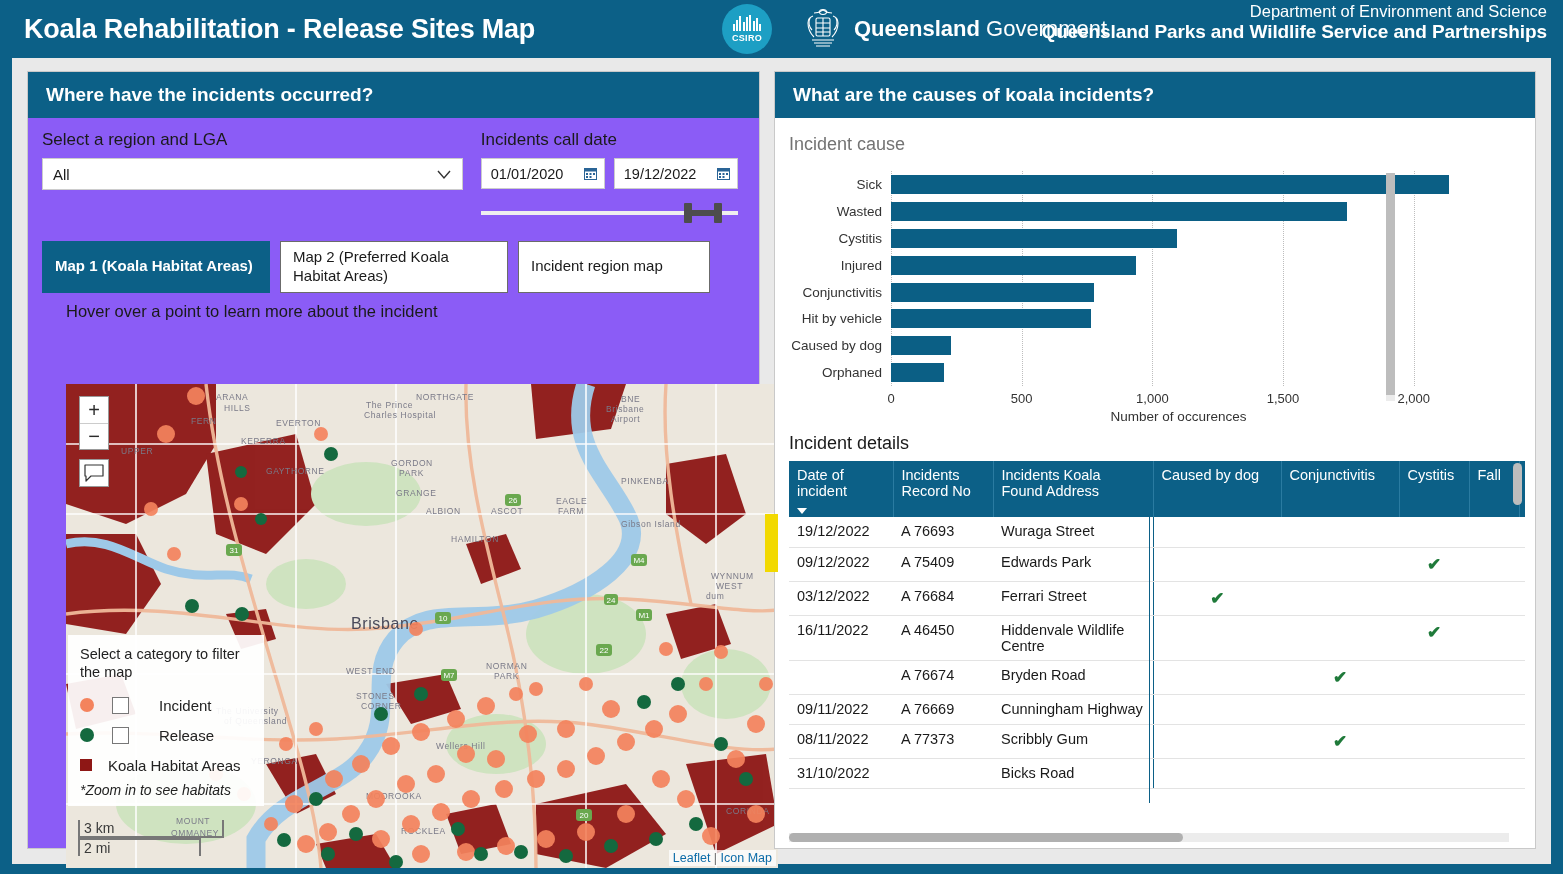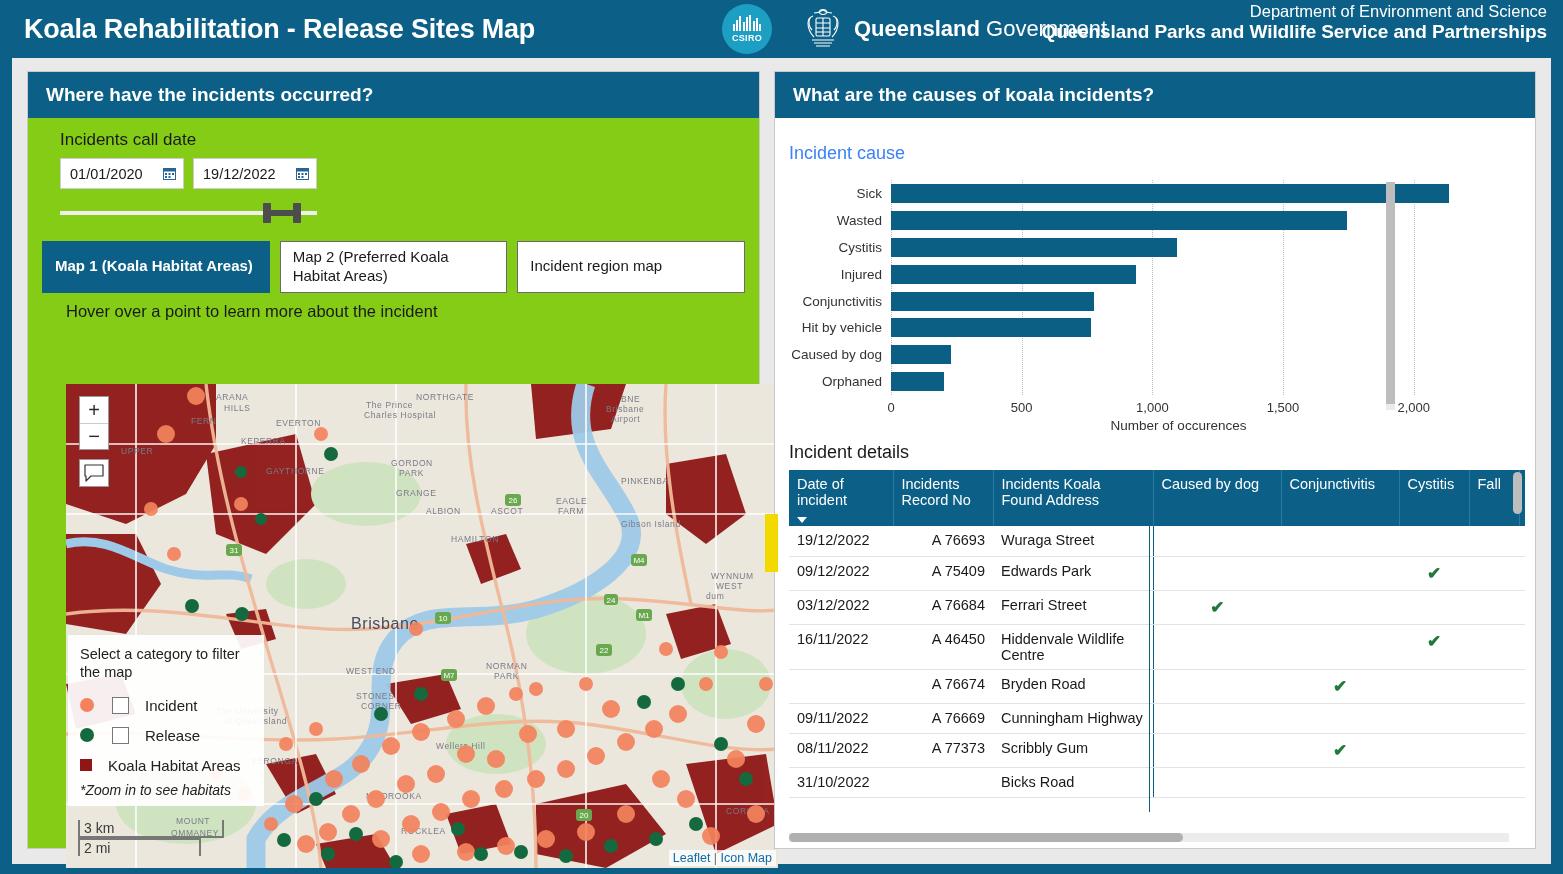--- a/index.html
+++ b/index.html
@@ -56,21 +56,21 @@
   .page {
     position: absolute; left: 12px; top: 58px;
     width: 1539px; height: 806px;
     background: #e9e9e9;
   }
 
   
   .panel-left {
     position: absolute; left: 15px; top: 13px;
     width: 733px; height: 778px;
-    background: #84cc16;
+    background: #8b5cf6;
     border: 1px solid #c9c9c9;
   }
   .panel-head {
     background: #0c6087; color: #fff;
     height: 46px; display: flex; align-items: center;
     padding-left: 18px;
     font-size: 19px; font-weight: bold;
   }
   .ctrl-row { padding: 12px 14px 0 14px; display: flex; }
   .ctrl-col-left { width: 430px; }
@@ -118,21 +118,21 @@
 
   .tabs { display: flex; gap: 10px; padding: 18px 14px 0 14px; }
   .tab {
     border: 1px solid #6b6b6b; background: #fff; color: #1a1a1a;
     font-size: 15px; display: flex; align-items: center;
     padding: 6px 12px; line-height: 1.25; min-height: 46px;
   }
   .tab.active { background: #0c6087; color: #fff; border-color: #0c6087; font-weight: bold; }
   .tab.t1 { width: 228px; }
   .tab.t2 { width: 228px; }
-  .tab.t3 { width: 228px; }
+  .tab.t3 { width: 192px; }
 
   .hover-hint { font-size: 16.5px; color: #1a1a1a; padding: 9px 0 6px 38px; }
 
   
   .map {
     position: absolute; left: 38px; top: 312px;
     width: 712px; height: 484px;
     overflow: hidden;
     background: #e9e3d8;
     border: 0;
@@ -160,21 +160,21 @@
   .legend-title { font-size: 14.5px; color: #222; line-height: 1.25; margin-bottom: 9px; }
   .legend-row { display: flex; align-items: center; height: 30px; }
   .dot { width: 14px; height: 14px; border-radius: 50%; }
   .dot.incident { background: #f4835d; }
   .dot.release { background: #14693f; }
   .sq { width: 12px; height: 12px; background: #8e1715; }
   .cb {
     width: 17px; height: 17px; border: 1px solid #777; background:#fff;
     margin-left: 18px;
   }
-  .legend-row span.lbl { font-size: 15px; color: #222; margin-left: 16px; }
+  .legend-row span.lbl { font-size: 15px; color: #222; margin-left: 30px; }
   .legend-row.habitat span.lbl { margin-left: 16px; }
   .legend-note { font-size: 14px; font-style: italic; color: #222; margin-top: 2px; }
 
   .scalebar { position: absolute; left: 12px; bottom: 12px; z-index: 6; color: #3a3a3a; }
   .scalebar .sb {
     border-left: 2px solid #777; border-right: 2px solid #777;
     font-size: 14px; padding: 0 4px; height: 18px;
   }
   .scalebar .sb1 { border-bottom: 2px solid #777; width: 146px; }
   .scalebar .sb2 { border-top: 2px solid #777; width: 123px; }
@@ -190,21 +190,21 @@
     position: absolute; right: 0; top: 130px; width: 13px; height: 58px;
     background: #f2d900; z-index: 6;
   }
 
   
   .panel-right {
     position: absolute; left: 762px; top: 13px;
     width: 762px; height: 778px;
     background: #ffffff; border: 1px solid #c9c9c9;
   }
-  .sec-title { font-size: 18px; color: #3b82f6; padding: 25px 0 0 14px; }
+  .sec-title { font-size: 18px; color: #737373; padding: 16px 0 0 14px; }
 
   
   .chart {
     position: relative; margin: 8px 0 0 0;
     width: 628px; height: 262px;
   }
   .chart-plot {
     position: absolute; left: 116px; top: 8px;
     width: 575px; height: 215px;
   }
@@ -266,21 +266,21 @@
   }
   table.det td {
     font-size: 14.5px; color: #1a1a1a;
     padding: 6px 8px; border-bottom: 1px solid #e3e3e3;
     vertical-align: top; height: 30px;
   }
   table.det td.chk { text-align: center; color: #1f7a3a; font-size: 17px; font-weight: bold; }
   table.det td.sep { border-left: 1px solid #0c6087; }
   table.det th.sep { border-left: 1px solid #0c6087; }
   .col-date { width: 104px; }
-  .col-rec  { width: 100px; text-align: right; }
+  .col-rec  { width: 100px; }
   .col-addr { width: 160px; }
   .col-dog  { width: 128px; }
   .col-conj { width: 118px; }
   .col-cyst { width: 70px; }
   .col-fall { width: 50px; }
   .col-next { width: 34px; }
 
   .tbl-vscroll {
     position: absolute; right: 3px; top: 2px; width: 9px; height: 42px;
     background: #bdbdbd; border-radius: 5px; z-index: 5;
@@ -342,20 +342,31 @@
       <div class="line2">Queensland Parks and Wildlife Service and Partnerships</div>
     </div>
   </div>
 
   <div class="page">
 
     <div class="panel-left">
       <div class="panel-head">Where have the incidents occurred?</div>
 
       <div class="ctrl-row">
+        <div class="ctrl-col-left">
+          <div class="ctrl-label">Select a region and LGA</div>
+          <div class="select-box">
+            <span>All</span>
+            <span class="chevron">
+              <svg width="16" height="16" viewBox="0 0 16 16">
+                  <path d="M2 4 L8 11 L14 4" stroke="#333" stroke-width="1.4" fill="none"></path>
+                </svg>
+            </span>
+          </div>
+        </div>
 
         <div class="ctrl-col-right">
           <div class="ctrl-label">Incidents call date</div>
           <div class="date-row">
             <div class="date-box">
               <span>01/01/2020</span>
               <span class="cal-icon">
                 <svg width="13" height="13" viewBox="0 0 13 13">
                     <rect x="0.5" y="1.5" width="12" height="11" fill="none" stroke="#2a6496" stroke-width="1"></rect>
                     <rect x="0.5" y="1.5" width="12" height="3" fill="#2a6496"></rect>

